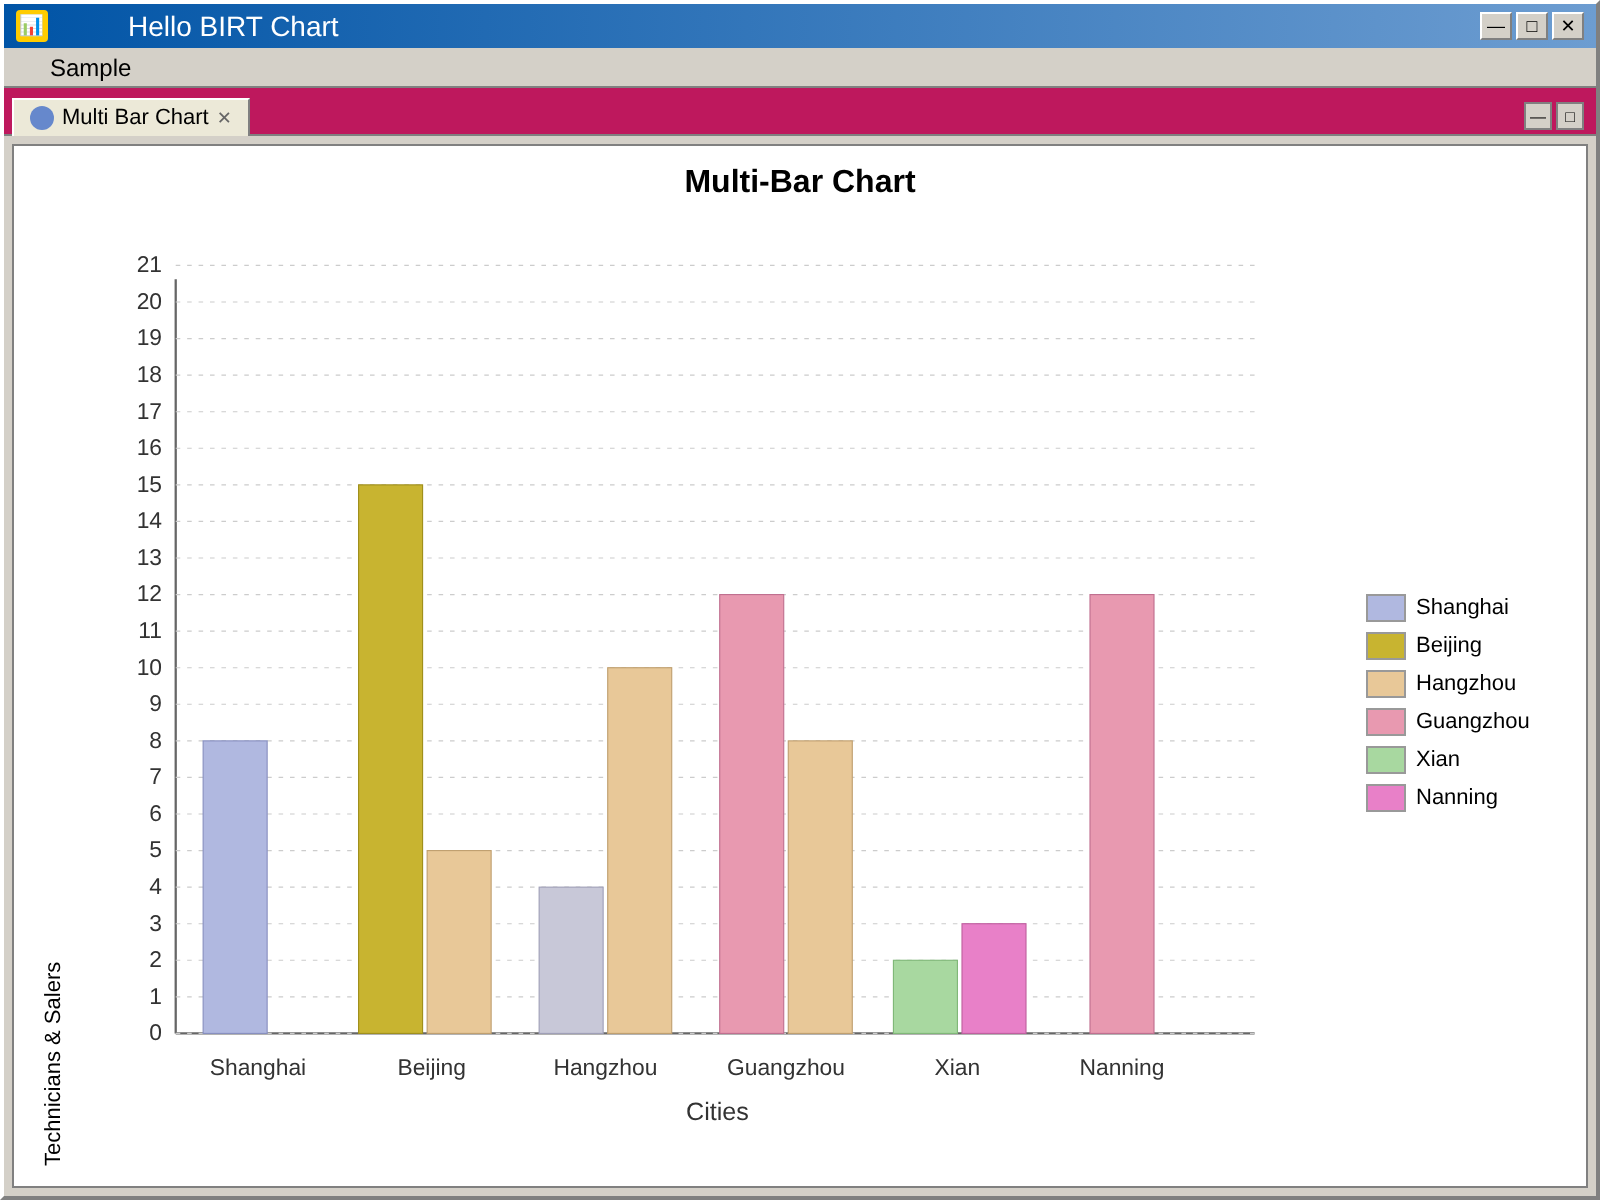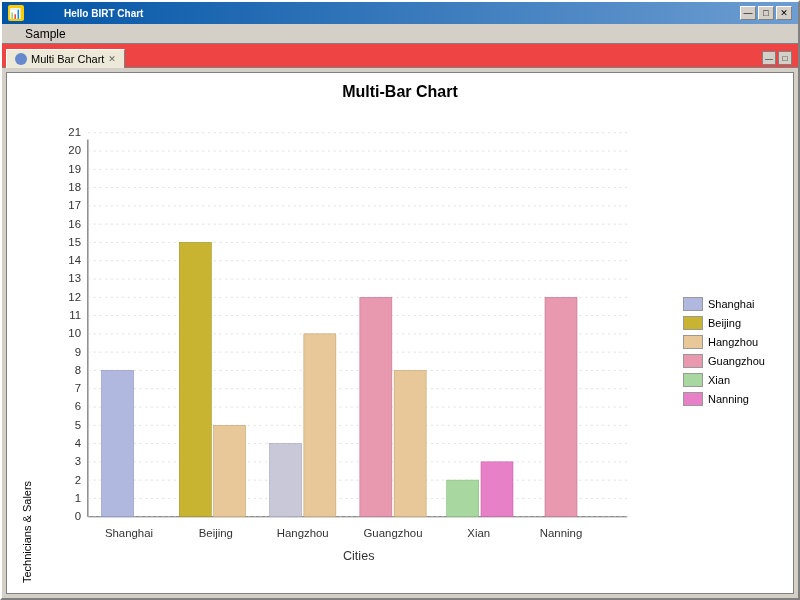--- a/index.html
+++ b/index.html
@@ -37,22 +37,22 @@
       height: 16px;
       background: #ffcc00;
       border-radius: 2px;
       display: flex;
       align-items: center;
       justify-content: center;
       font-size: 10px;
     }
 
     .title-text {
-      font-size: 10px;
-      font-weight: bold;
+      font-size: 14px;
+      font-weight: normal;
       padding-left: 35px;
     }
 
     .title-buttons {
       display: flex;
       gap: 2px;
     }
 
     .title-btn {
       width: 16px;
@@ -82,21 +82,21 @@
       border-bottom: 1px solid #808080;
     }
 
     .menu-item {
       padding: 2px 8px;
       font-size: 12px;
       cursor: pointer;
     }
 
     .tab-bar {
-      background: #ef4444;
+      background: #be185d;
       padding: 4px 4px 0 4px;
       display: flex;
       align-items: flex-end;
       border-bottom: 1px solid #808080;
     }
 
     .tab {
       background: #d4d0c8;
       border: 1px solid #808080;
       border-top: 1px solid #ffffff;

